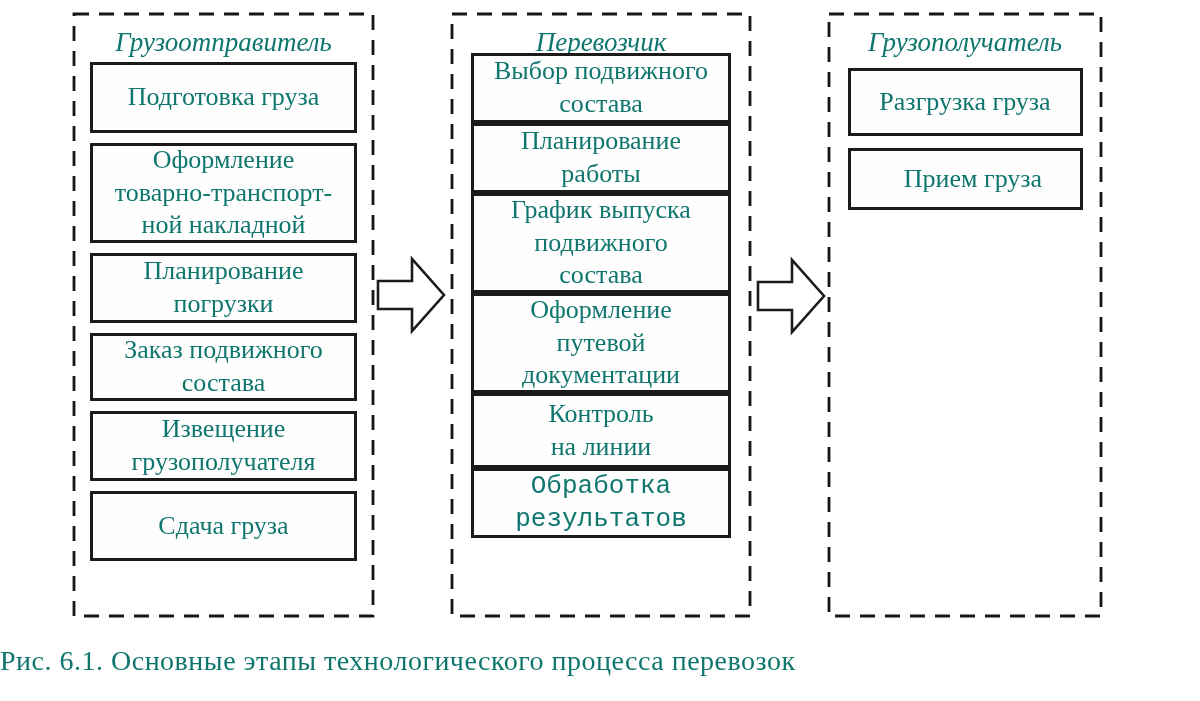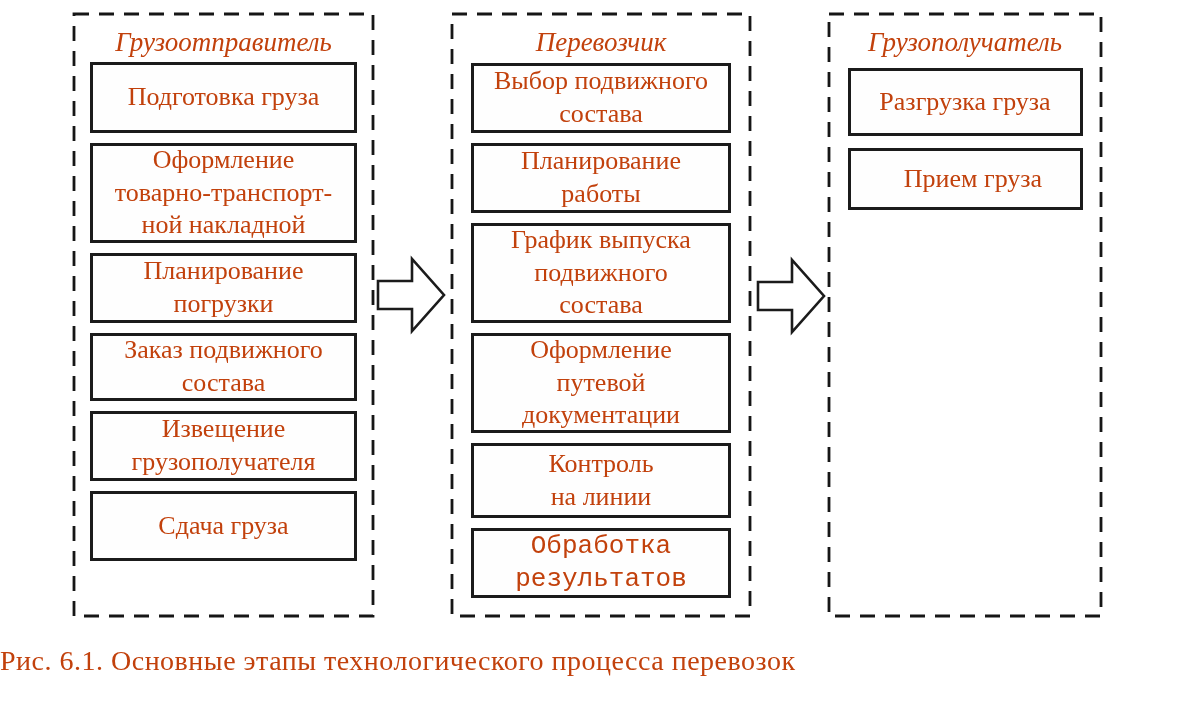--- a/index.html
+++ b/index.html
@@ -6,21 +6,21 @@
     margin: 0;
     padding: 0;
     background: #ffffff;
   }
   .stage {
     position: relative;
     width: 1200px;
     height: 701px;
     background: #ffffff;
     font-family: "Liberation Serif", "DejaVu Serif", serif;
-    color: #c2410c;
+    color: #0f766e;
     overflow: hidden;
   }
   .column {
     position: absolute;
     top: 12px;
     height: 606px;
   }
   .col-1 { left: 72px;  width: 303px; }
   .col-2 { left: 450px; width: 302px; }
   .col-3 { left: 827px; width: 276px; }
@@ -45,21 +45,21 @@
   }
   .boxes {
     position: absolute;
     left: 0;
     width: 100%;
     display: flex;
     flex-direction: column;
     align-items: center;
   }
   .col-1 .boxes { top: 50px; gap: 10px; }
-  .col-2 .boxes { top: 51px; gap: 10px; }
+  .col-2 .boxes { top: 41px; }
   .col-3 .boxes { top: 56px; gap: 12px; }
 
   .box {
     box-sizing: border-box;
     border: 3px solid #1b1b1b;
     background: #fefefe;
     display: flex;
     align-items: center;
     justify-content: center;
     text-align: center;

